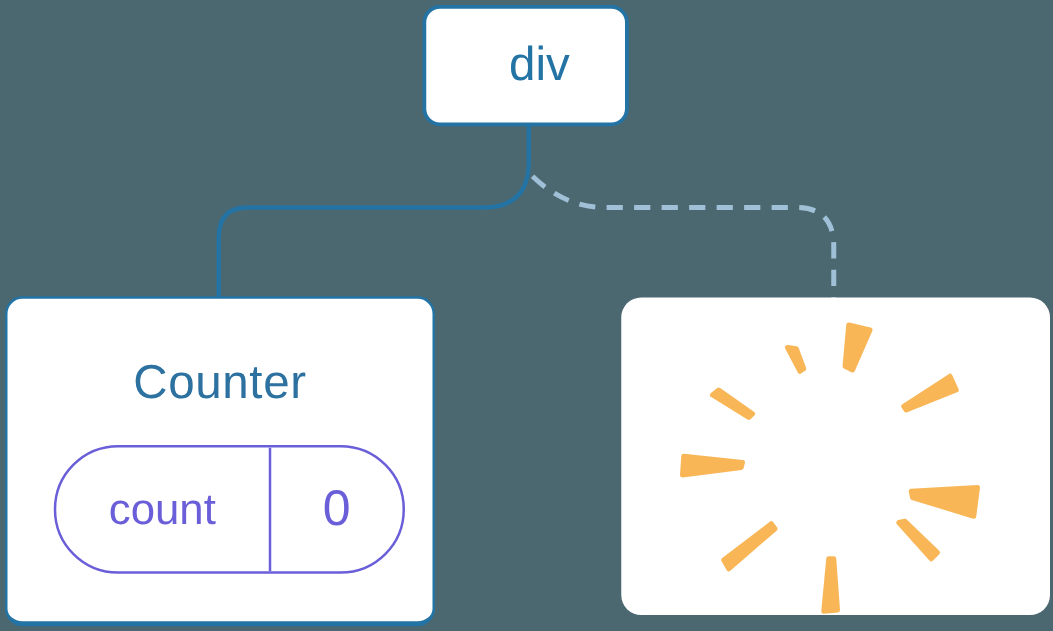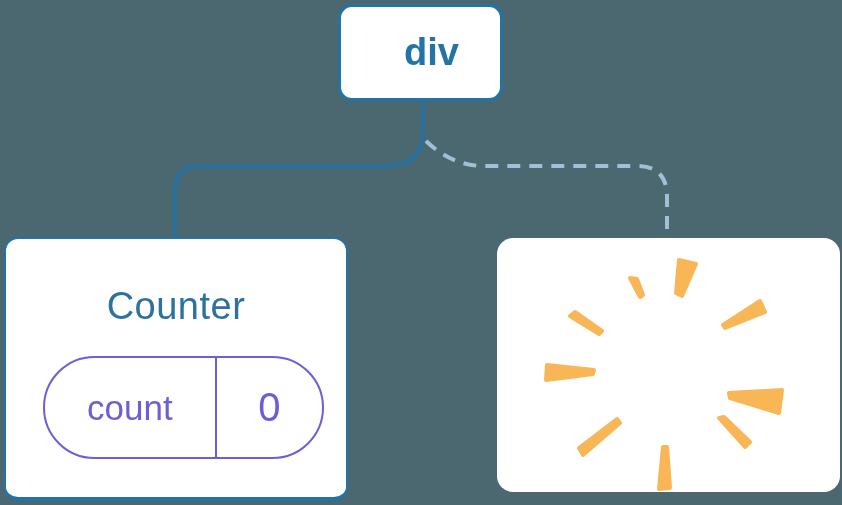--- a/index.html
+++ b/index.html
@@ -47,21 +47,21 @@
     position: absolute;
     left: 338px; top: 4px;
     width: 165px; height: 97px;
     background: var(--card-bg);
     border: 3px solid var(--blue);
     border-radius: 14px;
     display: flex;
     align-items: center;
     justify-content: center;
     font-size: 38px;
-    font-weight: 700;
+    font-weight: 400;
     color: var(--blue);
     padding-left: 22px;
   }
   .counter-card {
     position: absolute;
     left: 4px; top: 237px;
     width: 344px; height: 264px;
     background: var(--card-bg);
     border: 2px solid var(--blue);
     border-bottom-width: 4px;

